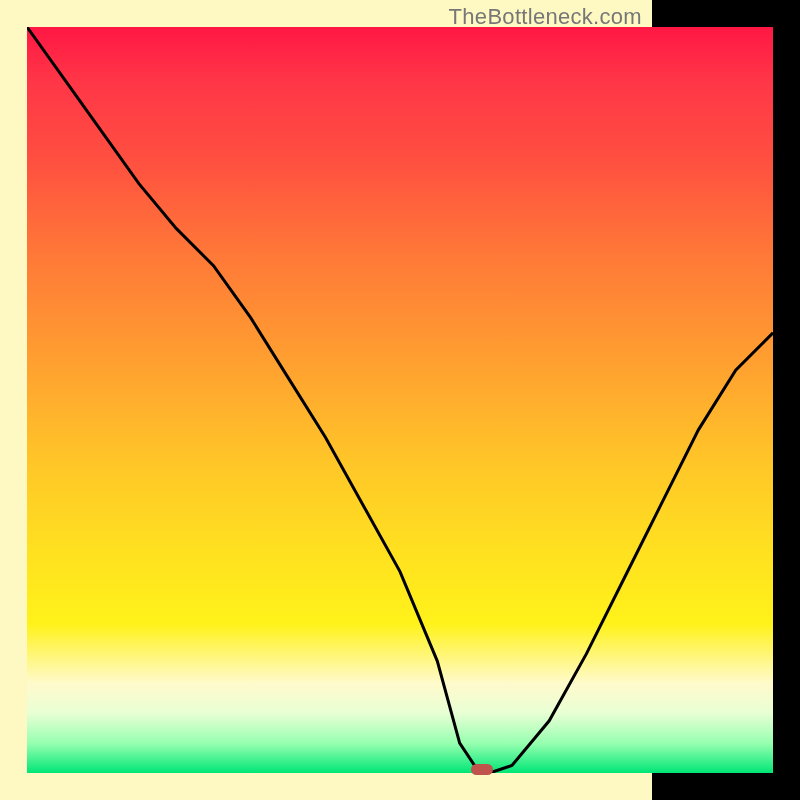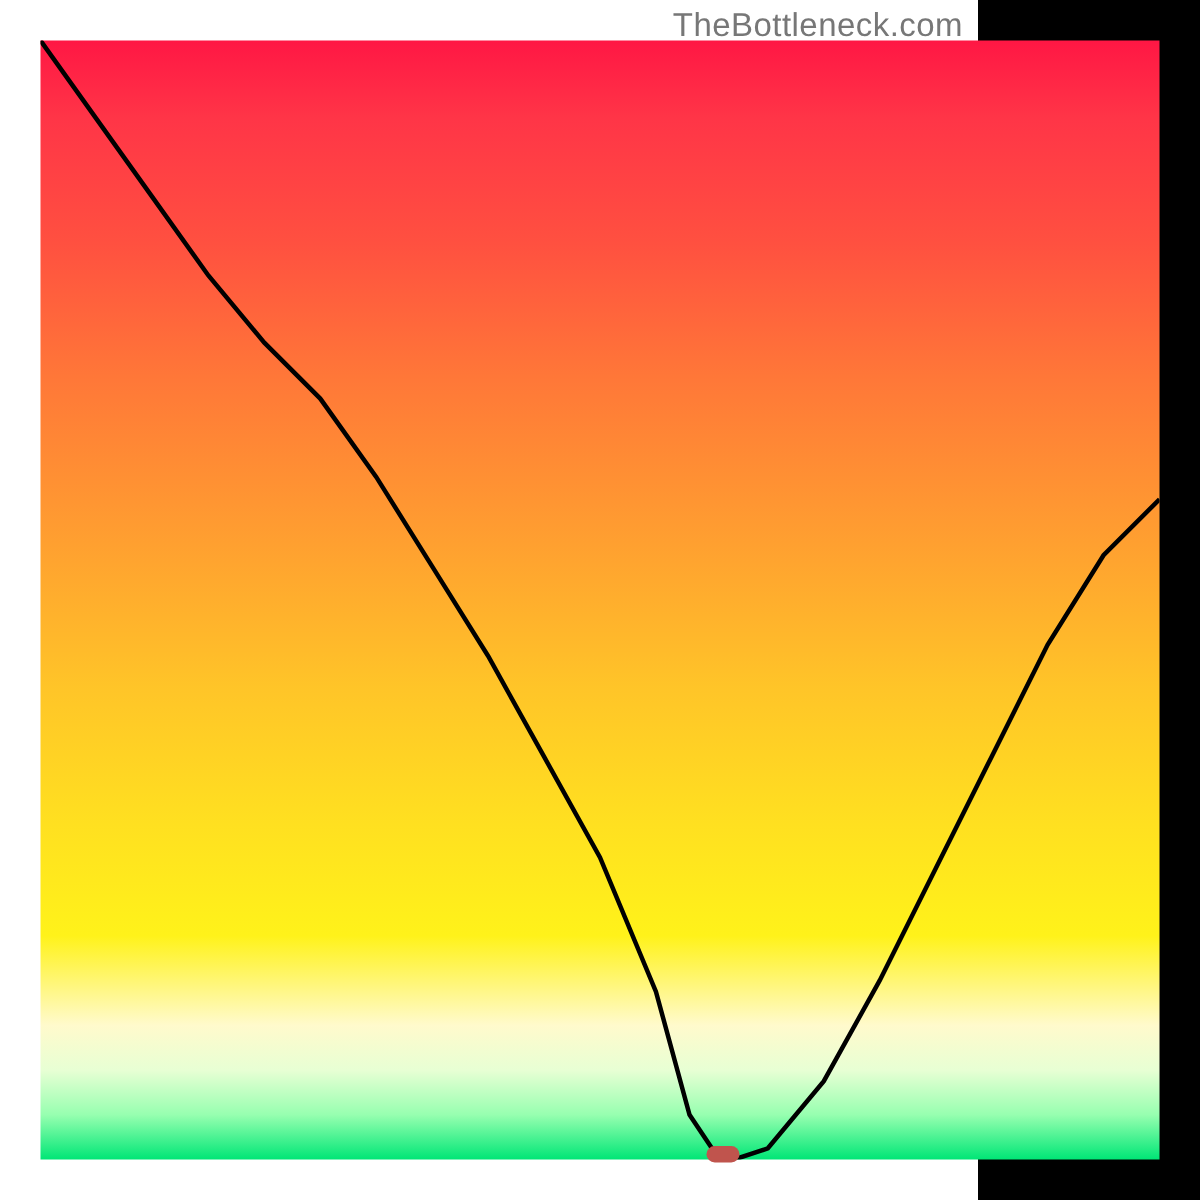--- a/index.html
+++ b/index.html
@@ -8,21 +8,21 @@
     width: 800px;
     height: 800px;
     background: #000;
     overflow: hidden;
     font-family: Arial, Helvetica, sans-serif;
   }
   .frame {
     position: relative;
     width: 652px;
     height: 800px;
-    background: #ffffff;
+    background: #fef9c3;
   }
   .watermark {
     position: absolute;
     top: 4px;
     right: 10px;
     color: #777;
     font-size: 22px;
     font-weight: 500;
     letter-spacing: 0.3px;
     z-index: 20;

